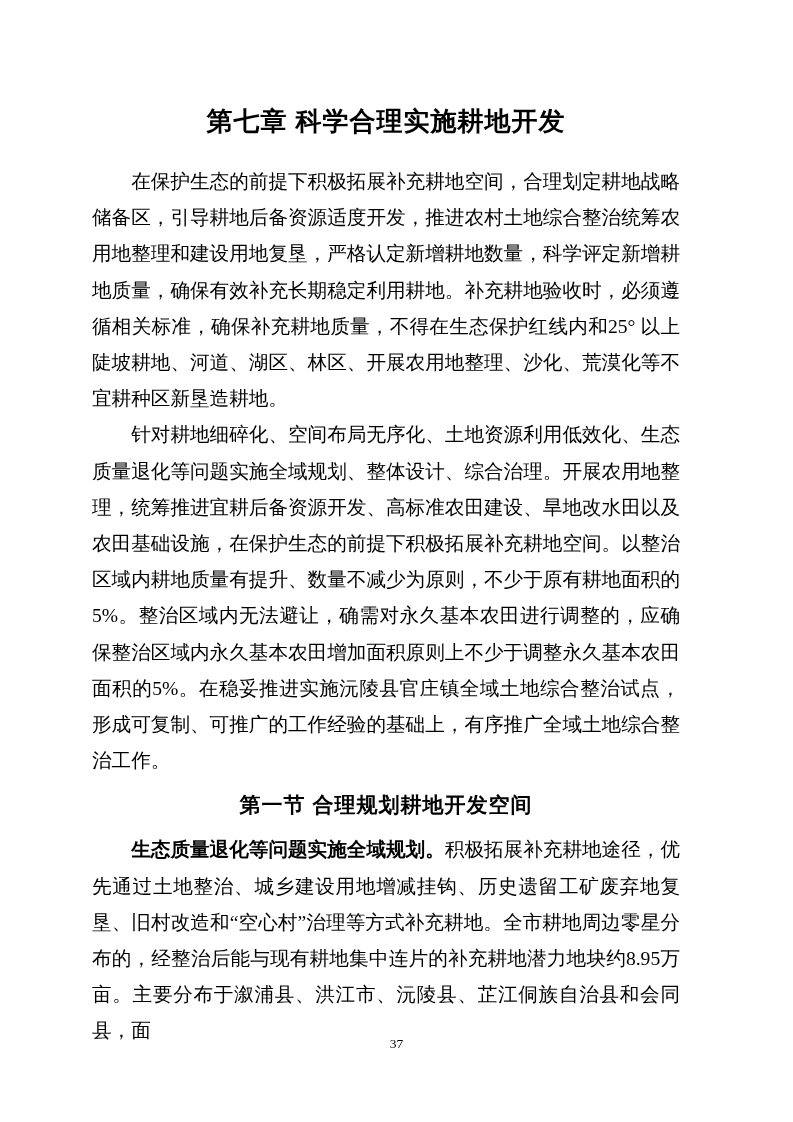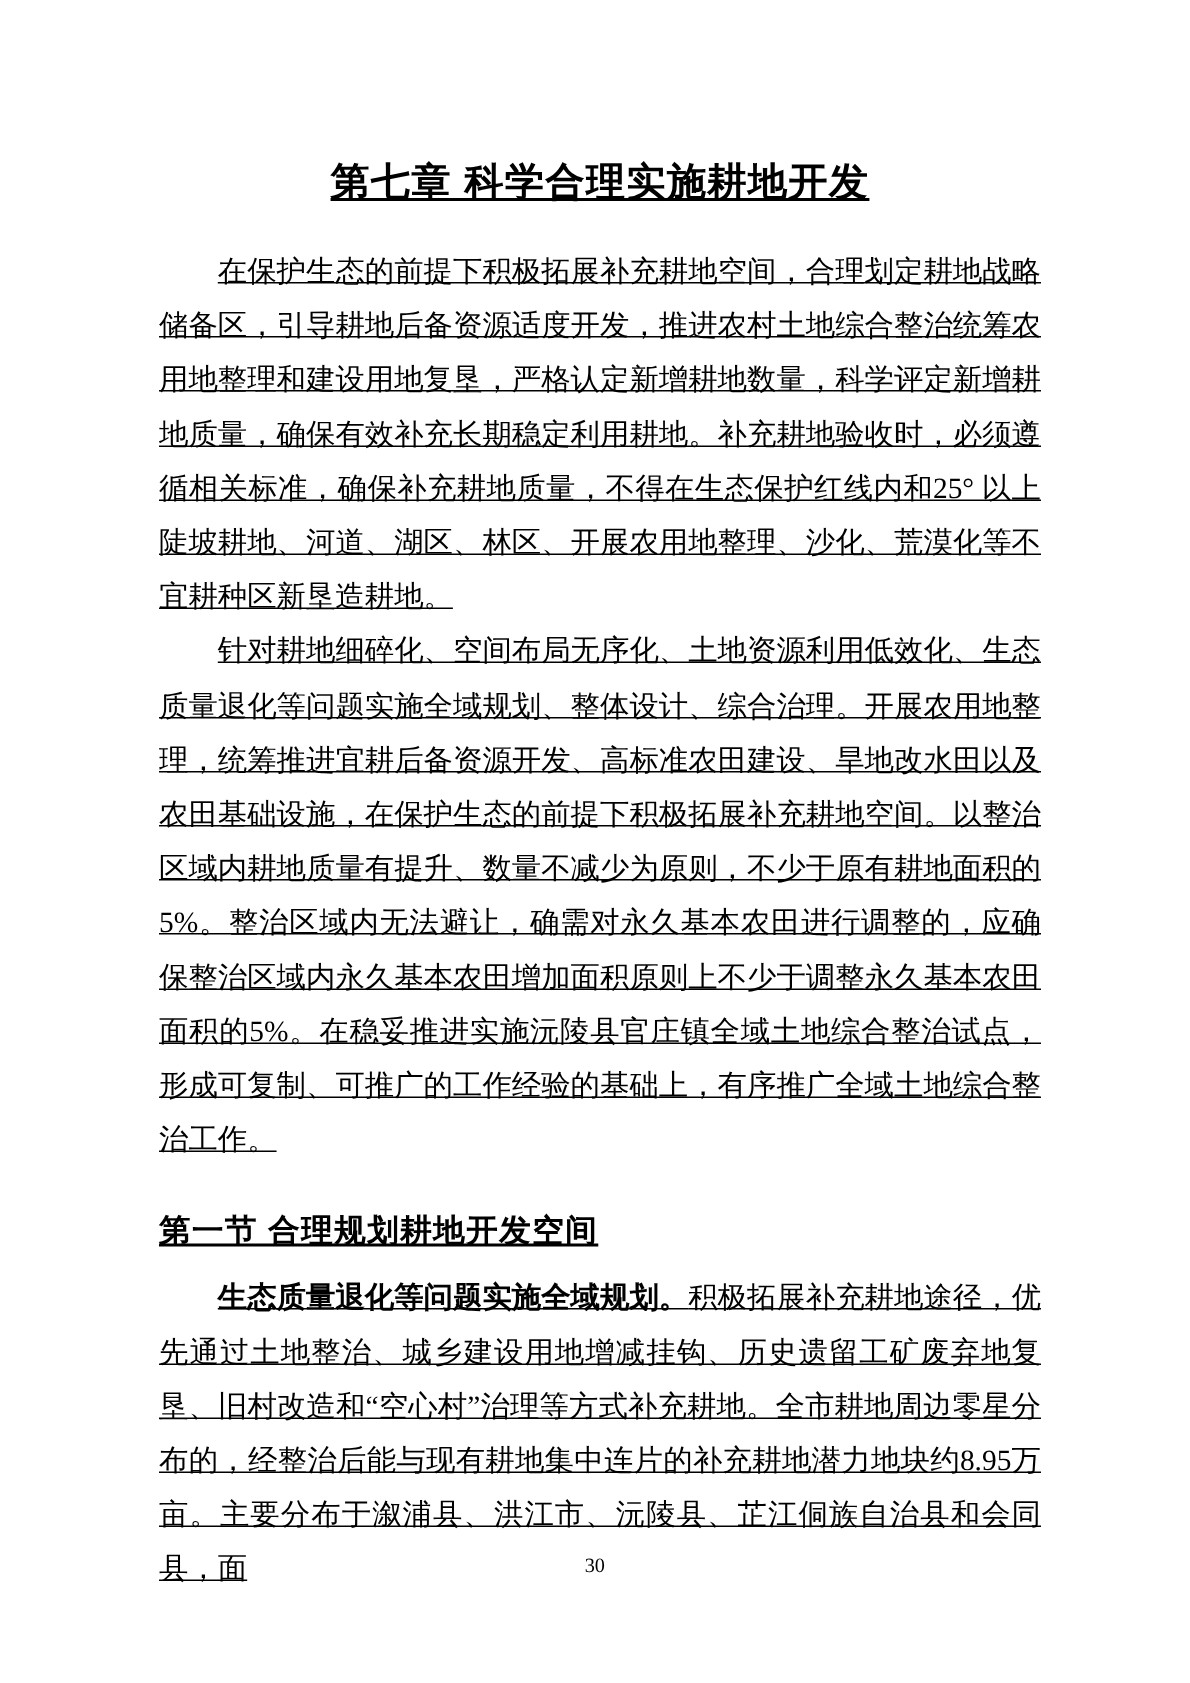--- a/index.html
+++ b/index.html
@@ -10,24 +10,23 @@
   .page {
     position: relative;
     width: 793px;
     height: 1122px;
     background: #ffffff;
     overflow: hidden;
     color: #000000;
   }
   .content {
     position: absolute;
-    left: 106px;
+    left: 92px;
     top: 0;
     width: 588px;
-    text-decoration: underline;
   }
   .chapter-title {
     margin: 108px 0 0 0;
     font-family: "Liberation Sans", "DejaVu Sans", sans-serif;
     font-weight: bold;
     font-size: 26px;
     line-height: 27px;
     text-align: center;
     letter-spacing: 1px;
   }
@@ -37,26 +36,26 @@
     font-size: 19.6px;
     line-height: 36.2px;
     text-align: justify;
     text-indent: 2em;
     word-break: break-all;
   }
   p.body.first {
     margin-top: 29px;
   }
   .section-title {
-    margin: 31px 0 16px 0;
+    margin: 15px 0 16px 0;
     font-family: "Liberation Sans", "DejaVu Sans", sans-serif;
     font-weight: bold;
     font-size: 21px;
     line-height: 22px;
-    text-align: left;
+    text-align: center;
     letter-spacing: 1px;
   }
   p.body strong {
     font-weight: bold;
   }
   .page-number {
     position: absolute;
     left: 0;
     right: 0;
     top: 1036px;
@@ -76,14 +75,14 @@
 
     <p class="body first">在保护生态的前提下积极拓展补充耕地空间，合理划定耕地战略储备区，引导耕地后备资源适度开发，推进农村土地综合整治统筹农用地整理和建设用地复垦，严格认定新增耕地数量，科学评定新增耕地质量，确保有效补充长期稳定利用耕地。补充耕地验收时，必须遵循相关标准，确保补充耕地质量，不得在生态保护红线内和25° 以上陡坡耕地、河道、湖区、林区、开展农用地整理、沙化、荒漠化等不宜耕种区新垦造耕地。</p>
 
     <p class="body">针对耕地细碎化、空间布局无序化、土地资源利用低效化、生态质量退化等问题实施全域规划、整体设计、综合治理。开展农用地整理，统筹推进宜耕后备资源开发、高标准农田建设、旱地改水田以及农田基础设施，在保护生态的前提下积极拓展补充耕地空间。以整治区域内耕地质量有提升、数量不减少为原则，不少于原有耕地面积的5%。整治区域内无法避让，确需对永久基本农田进行调整的，应确保整治区域内永久基本农田增加面积原则上不少于调整永久基本农田面积的5%。在稳妥推进实施沅陵县官庄镇全域土地综合整治试点，形成可复制、可推广的工作经验的基础上，有序推广全域土地综合整治工作。</p>
 
     <h2 class="section-title">第一节 合理规划耕地开发空间</h2>
 
     <p class="body"><strong>生态质量退化等问题实施全域规划。</strong><span>积极拓展补充耕地途径，优先通过土地整治、城乡建设用地增减挂钩、历史遗留工矿废弃地复垦、旧村改造和“空心村”治理等方式补充耕地。全市耕地周边零星分布的，经整治后能与现有耕地集中连片的补充耕地潜力地块约8.95万亩。主要分布于溆浦县、洪江市、沅陵县、芷江侗族自治县和会同县，面</span></p>
   </div>
 
-  <div class="page-number">30</div>
+  <div class="page-number">37</div>
 </div>
 
 </body></html>

